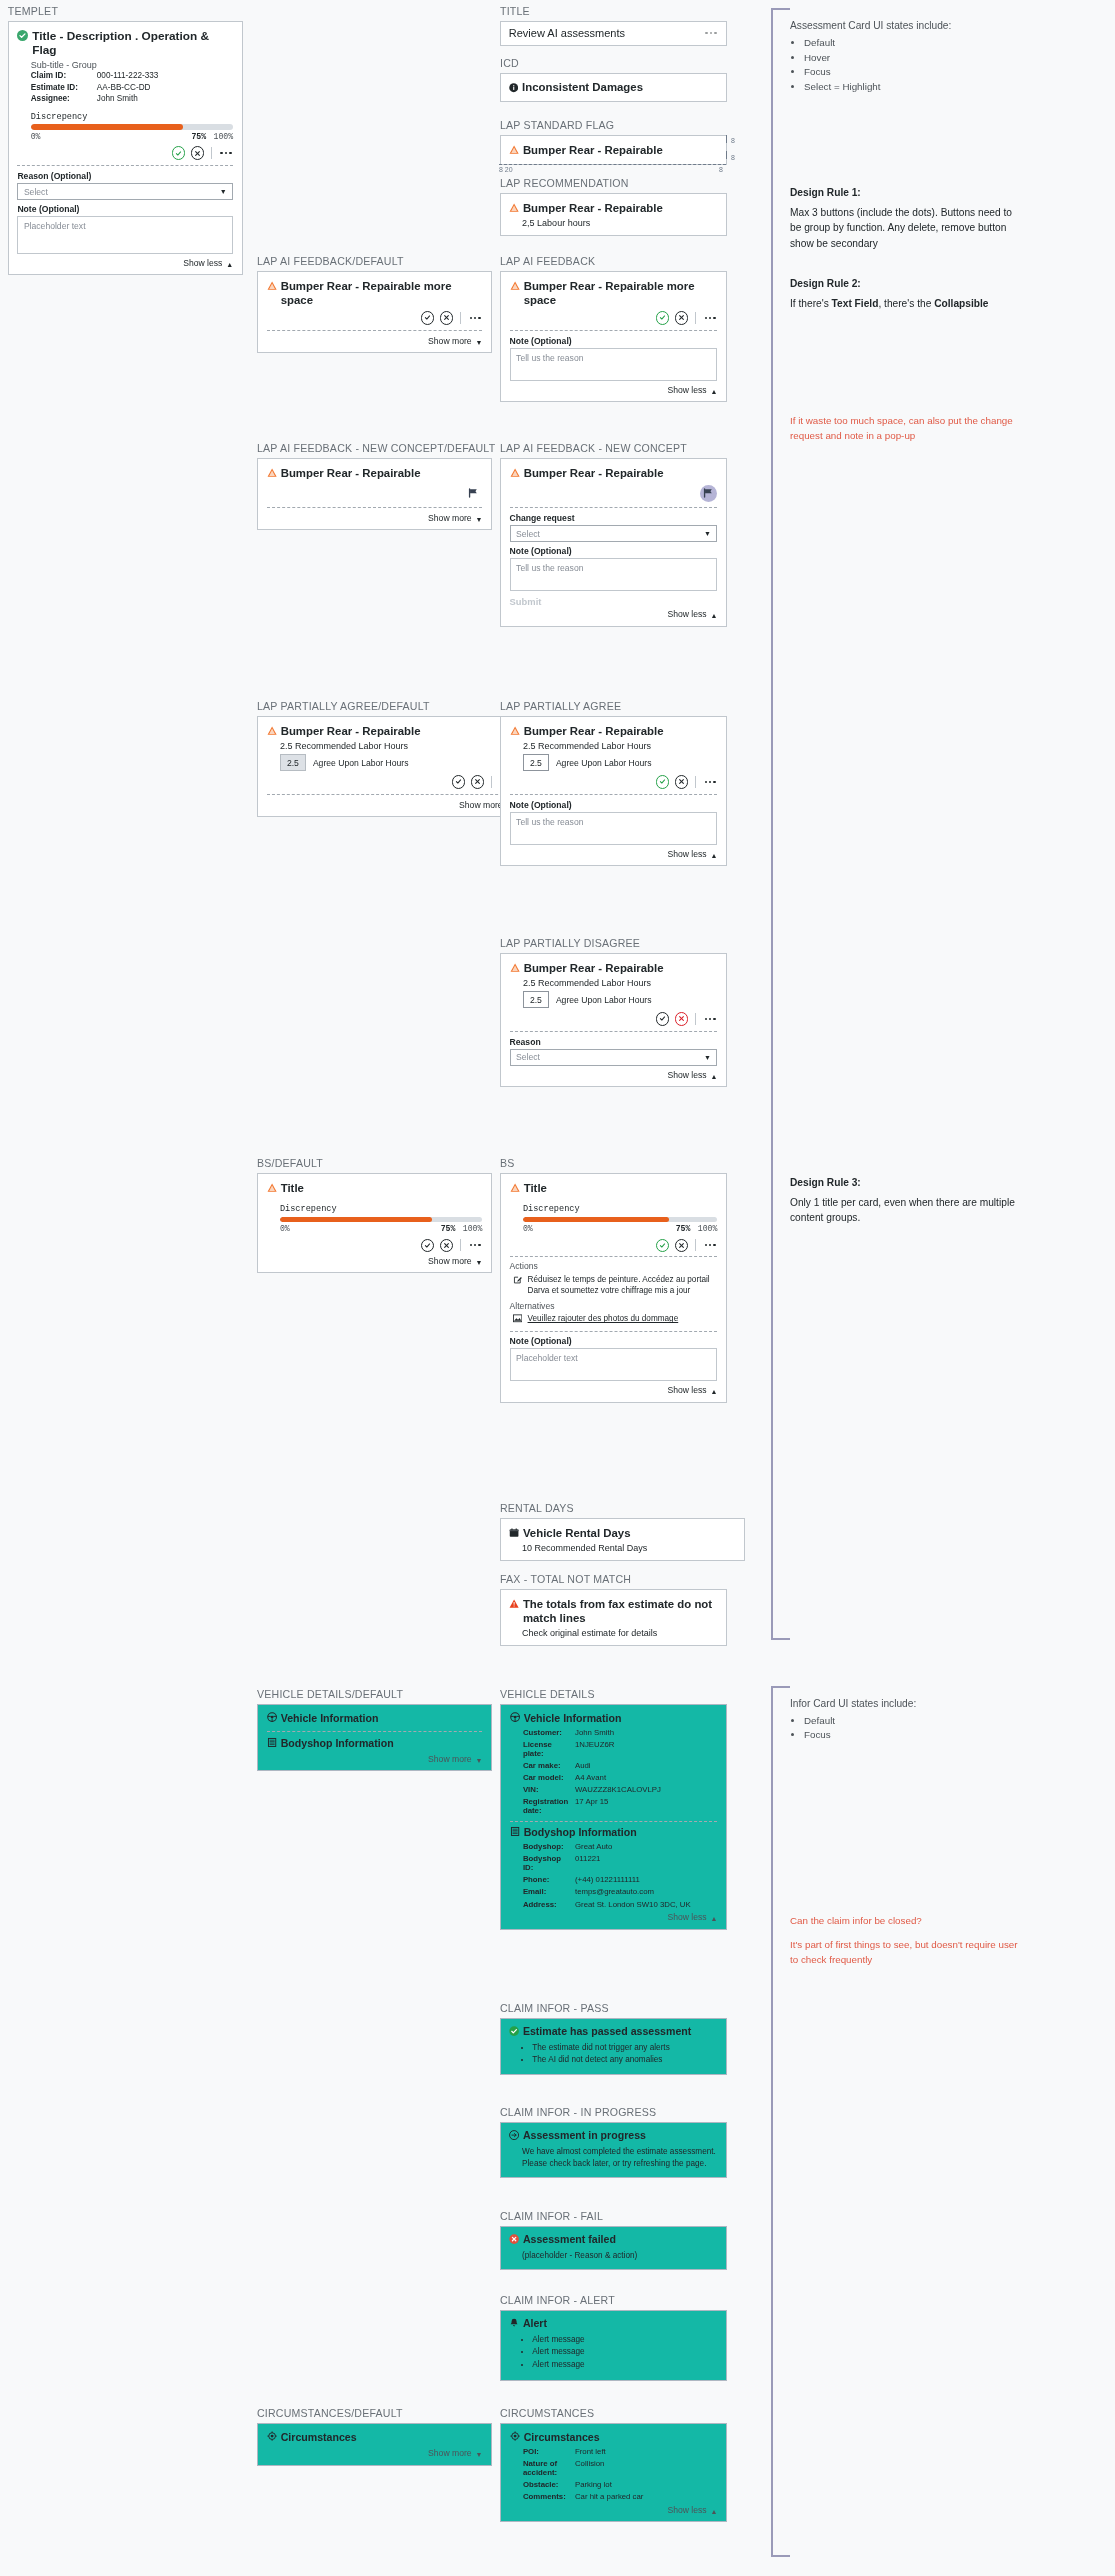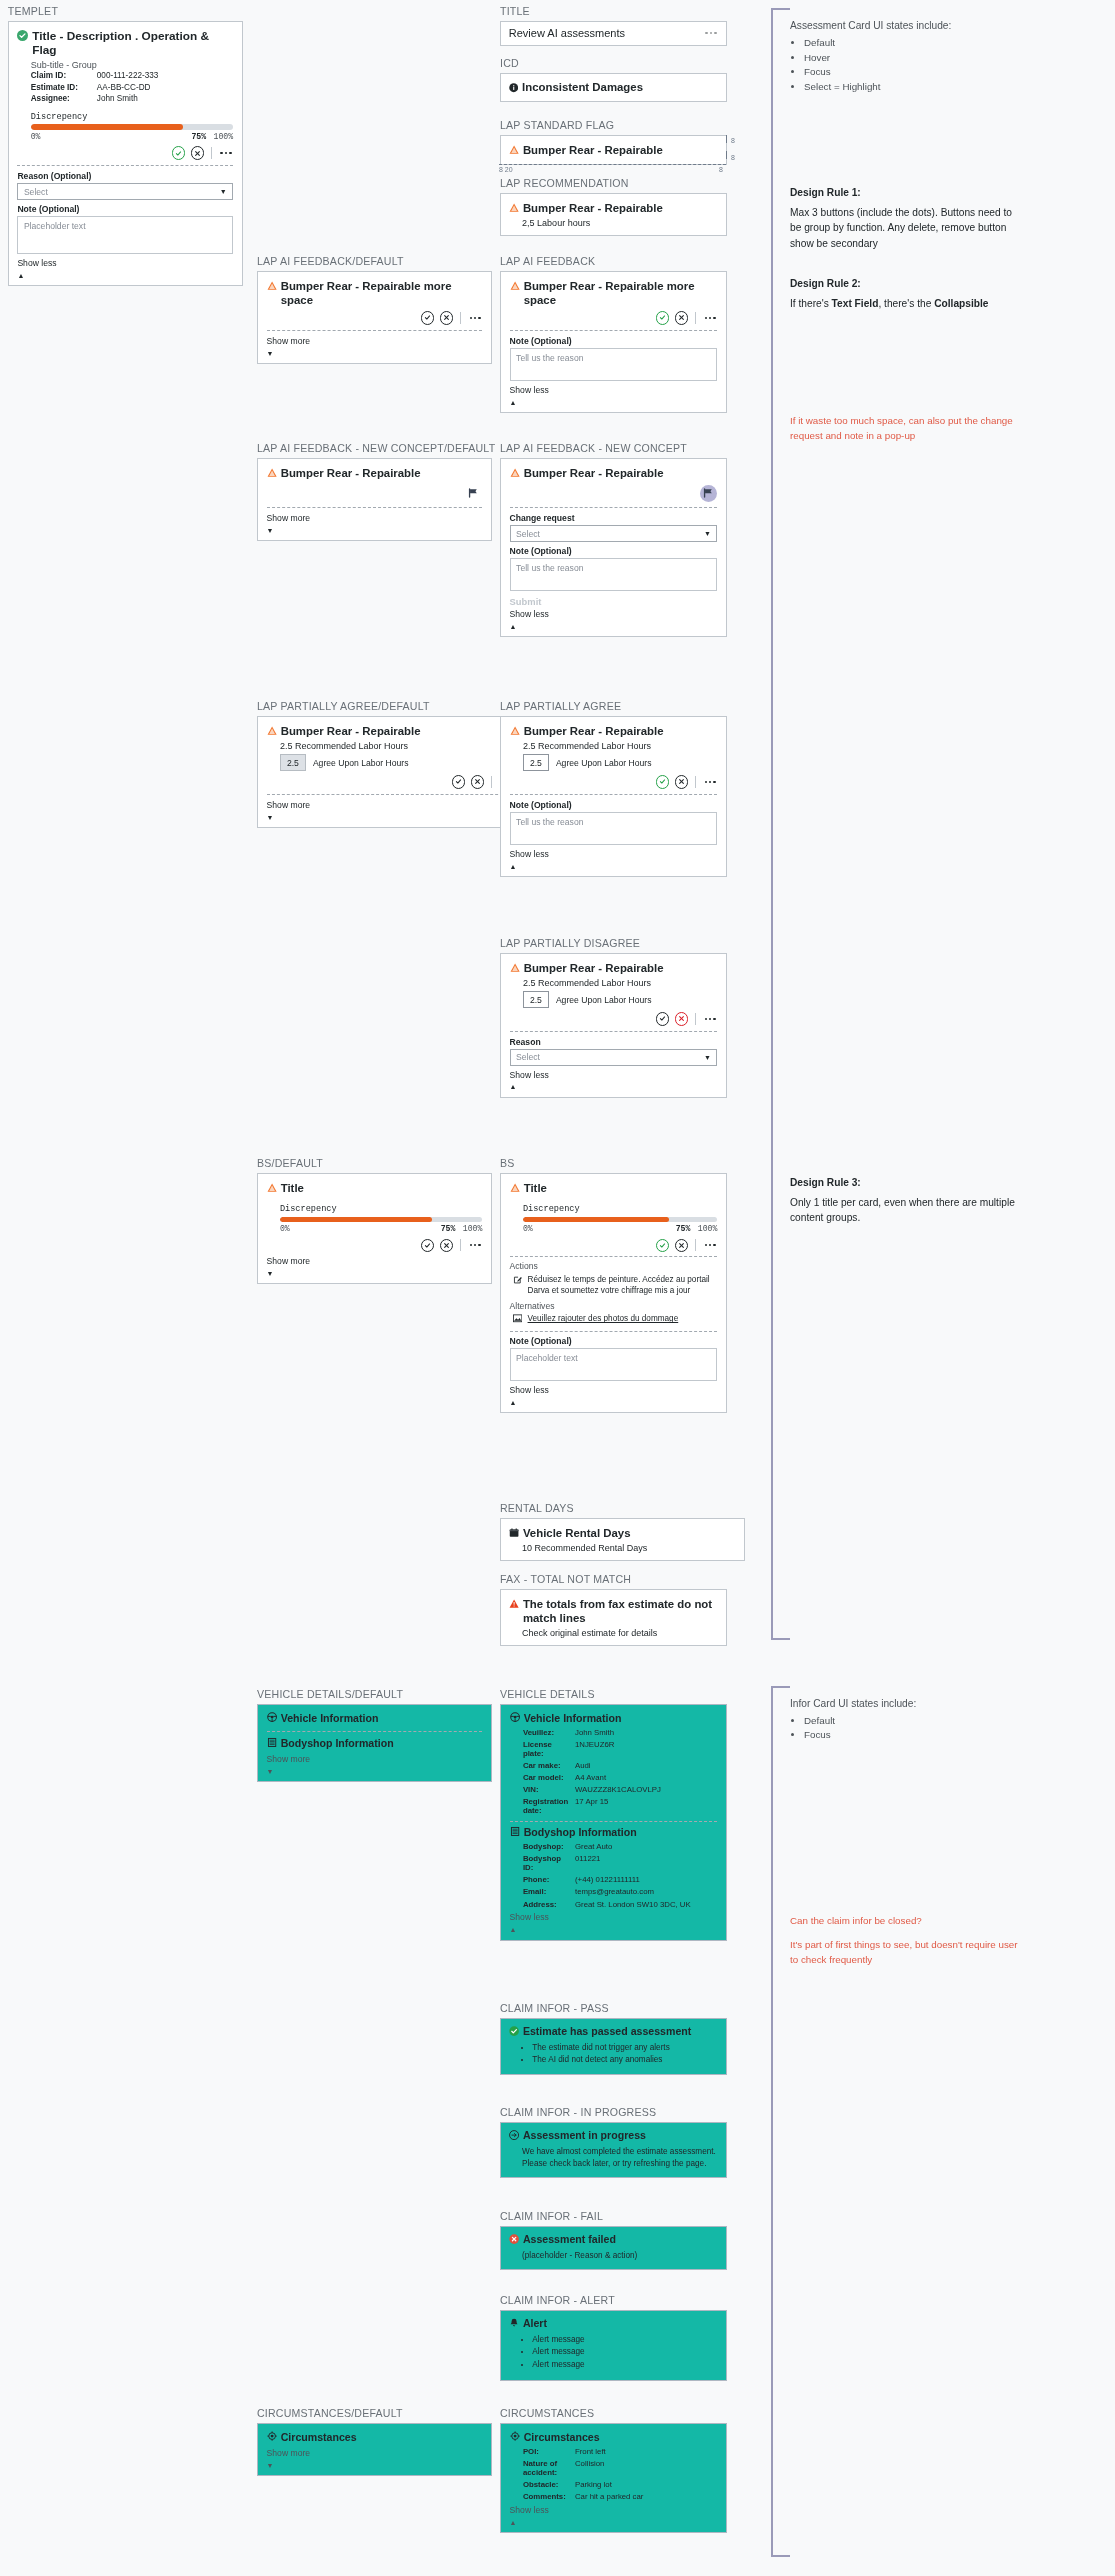--- a/index.html
+++ b/index.html
@@ -73,22 +73,22 @@
   .select{
     border:0.8px solid #a2a9b0; background:#fff; height:16.5px;
     display:flex; align-items:center; justify-content:space-between;
     padding:0 5.5px; font-size:8.6px; color:#878d96;
   }
   .select .chev{ color:#21272a; font-size:7px; }
   .textarea{
     border:0.8px solid #c1c7cd; background:#fff; height:33px;
     padding:3.9px 5.5px; font-size:8.6px; color:#878d96;
   }
-  .showrow{ display:flex; justify-content:flex-end; align-items:flex-start; gap:3.9px;
-            font-size:8.6px; color:#21272a; margin-top:3.9px;flex-direction:column; }
+  .showrow{ display:flex; justify-content:flex-end; align-items:flex-end; gap:3.9px;
+            font-size:8.6px; color:#21272a; margin-top:3.9px; }
   .showrow .chev{ font-size:7px; }
   .submit{ font-size:9.4px; color:#c1c7cd; margin-top:4.7px; font-weight:bold; }
 
   
   .warn{ width:10.2px; height:9.4px; flex:0 0 10.2px; margin-top:0.8px; }
   .infoic{ width:9.4px; height:9.4px; flex:0 0 9.4px; margin-top:1.6px; }
 
   
   .stepline{ display:flex; align-items:center; gap:7px; margin-left:13.3px; margin-top:3.9px; }
   .stepbox{ width:26px; height:17px; border:0.8px solid #8d949c; background:#fff;
@@ -729,21 +729,21 @@
   <div class="card grey">
     <div class="cardtitle sm">
       <span style="flex:0 0 10.2px;"><svg width="10.2" height="10.2" viewBox="0 0 14 14">
               <circle cx="7" cy="7" r="6" fill="none" stroke="#21272a" stroke-width="1.4"></circle>
               <circle cx="7" cy="7" r="2" fill="#21272a"></circle>
               <path d="M1.2 6h4M8.8 6h4M7 9v4" stroke="#21272a" stroke-width="1.3"></path>
             </svg></span>
       <span>Vehicle Information</span>
     </div>
     <div class="kv2">
-      <div class="k">Veuillez:</div>
+      <div class="k">Customer:</div>
           <div class="v">John Smith</div>
       <div class="k">License plate:</div>
           <div class="v">1NJEUZ6R</div>
       <div class="k">Car make:</div>
           <div class="v">Audi</div>
       <div class="k">Car model:</div>
           <div class="v">A4 Avant</div>
       <div class="k">VIN:</div>
           <div class="v">WAUZZZ8K1CALOVLPJ</div>
       <div class="k">Registration date:</div>

